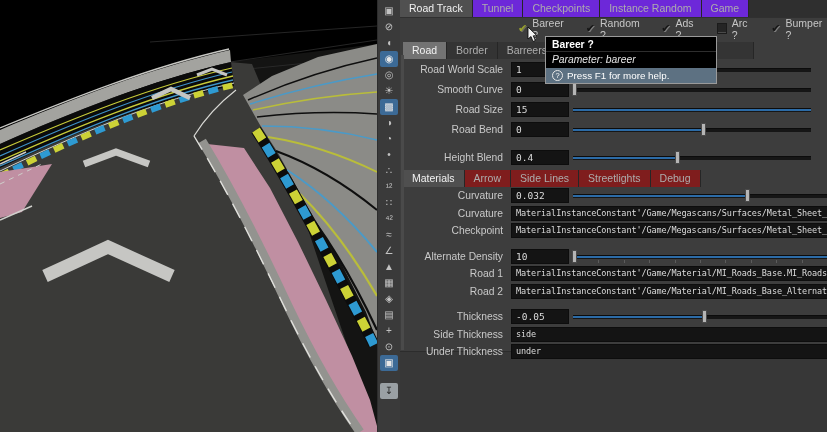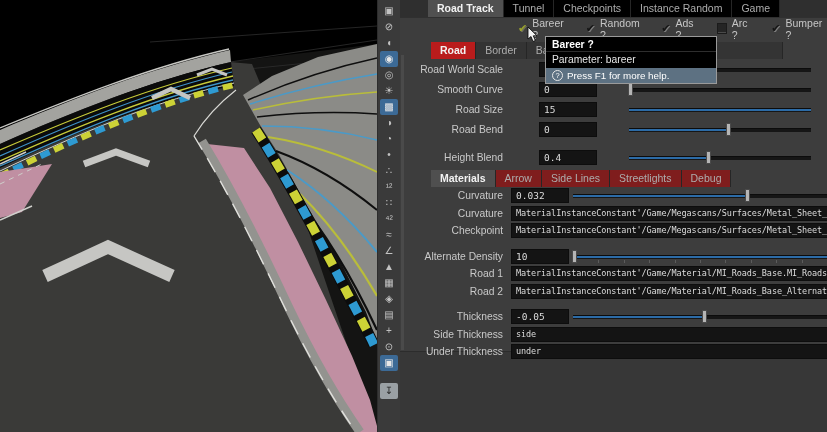--- a/index.html
+++ b/index.html
@@ -15,57 +15,57 @@
          border-radius:2px;flex:none;cursor:default;}
   .vicon.active{background:#3c6a96;color:#e8e8e8;}
   .vicon.boxed{background:#9aa0a4;color:#222;margin-top:12px;}
   
   #rightcol{flex:1;display:flex;flex-direction:column;background:#373737;}
   #panel{position:relative;width:427px;height:352px;background:#3d3d3d;flex:none;
          border-bottom:1px solid #2c2c2c;box-sizing:border-box;font-size:10.5px;color:#c9c9c9;}
   #panel .edgestrip{position:absolute;left:1px;top:55px;width:3px;height:295px;background:#4a4a4a;}
   
   .tabbar{display:flex;align-items:stretch;height:17px;background:#2f2f2f;border-bottom:1px solid #303030;}
-  .tabbar .tab{padding:0 9px;line-height:17px;background:#000000;color:#adadad;border-right:1px solid #262626;
+  .tabbar .tab{padding:0 9px;line-height:17px;background:#6d28d9;color:#adadad;border-right:1px solid #262626;
                white-space:nowrap;cursor:default;}
-  .tabbar .tab.active{background:#505050;color:#f2f2f2;font-weight:bold;margin-left:28px;}
+  .tabbar .tab.active{background:#505050;color:#f2f2f2;font-weight:normal;}
   .tabbar .tab.blank{width:150px;padding:0;}
   #subtabbar{margin-top:3px;background:transparent;border-bottom:none;padding-left:3px;}
   #subtabbar .tab{background:#343434;}
-  #subtabbar .tab.active{background:#b91c1c;}
+  #subtabbar .tab.active{background:#737373;}
   #mattabbar{background:transparent;border-bottom:none;padding-left:3px;margin-top:3px;}
   #mattabbar .tab{background:#7f1d1d;}
   #mattabbar .tab.active{background:#4f4f4f;}
   
   #cbrow{height:21px;display:flex;align-items:center;padding-left:118px;gap:17px;}
   .cb{display:flex;align-items:center;gap:5px;cursor:default;}
   .cb .chk{font-size:11px;line-height:11px;color:#151515;text-shadow:1px 1px 0 rgba(205,205,205,.45);}
   .cb .chk.hl{color:#9aa22c;text-shadow:1px 1px 0 rgba(230,230,160,.3);}
   .cb .box{width:9px;height:9px;background:#252525;border:1px solid #1b1b1b;box-shadow:inset 0 -1px 0 #4a4a4a;}
   .cb .cblabel{color:#c6c6c6;}
   
-  .prow{height:20px;display:flex;align-items:center;padding-right:16px;gap:28px;}
+  .prow{height:20px;display:flex;align-items:center;padding-right:16px;}
   .mrow{height:17.5px;display:flex;align-items:center;}
   .gap{height:8px;}
   .plabel{width:103px;text-align:right;flex:none;color:#c9c9c9;padding-right:8px;white-space:nowrap;
           overflow:hidden;font-size:10.3px;}
   .pfield{width:52px;flex:none;height:13px;background:#141414;border:1px solid #0d0d0d;
           color:#dcdcdc;font-family:"DejaVu Sans Mono",monospace;font-size:9.5px;line-height:13px;
           padding-left:4px;white-space:nowrap;overflow:hidden;}
   .pfield.long{flex:1;width:auto;border-right:none;font-size:8.5px;letter-spacing:-.1px;}
   .pslider{flex:1;position:relative;height:15px;margin-left:4px;}
   .groove{position:absolute;left:0;right:0;top:6px;height:3px;background:#161616;border-top:1px solid #0c0c0c;}
   .fill{position:absolute;left:0;top:7px;height:2px;background:#2c6ba6;}
   .handle{position:absolute;top:1px;width:5px;height:13px;background:#b5b5b5;border:1px solid #4a4a4a;box-sizing:border-box;}
   .tick{position:absolute;top:11px;width:1px;height:3px;background:#5c5c5c;}
   
   #tooltip{position:absolute;left:145px;top:36px;width:170px;z-index:5;border:1px solid #9a9a9a;
            background:#000;color:#e6e6e6;font-size:10.3px;}
   #tooltip .tt-title{font-weight:bold;color:#fff;padding:2px 6px 1px 6px;}
-  #tooltip .tt-body{padding:2px 6px 3px 6px;border-top:1px solid #2e2e2e;}
+  #tooltip .tt-body{padding:2px 6px 3px 6px;border-top:1px solid #2e2e2e;font-style:italic;}
   #tooltip .tt-foot{background:#5d7182;color:#fff;font-size:9.8px;padding:2px 6px;display:flex;align-items:center;gap:4px;}
   #tooltip .qmark{width:9px;height:9px;border:1px solid #e8e8e8;border-radius:50%;font-size:7.5px;line-height:9px;
                   text-align:center;flex:none;}
   
   #cursor{position:absolute;z-index:9;left:127px;top:27px;}
 </style>
 </head>
 <body>
 
 <div id="app">

